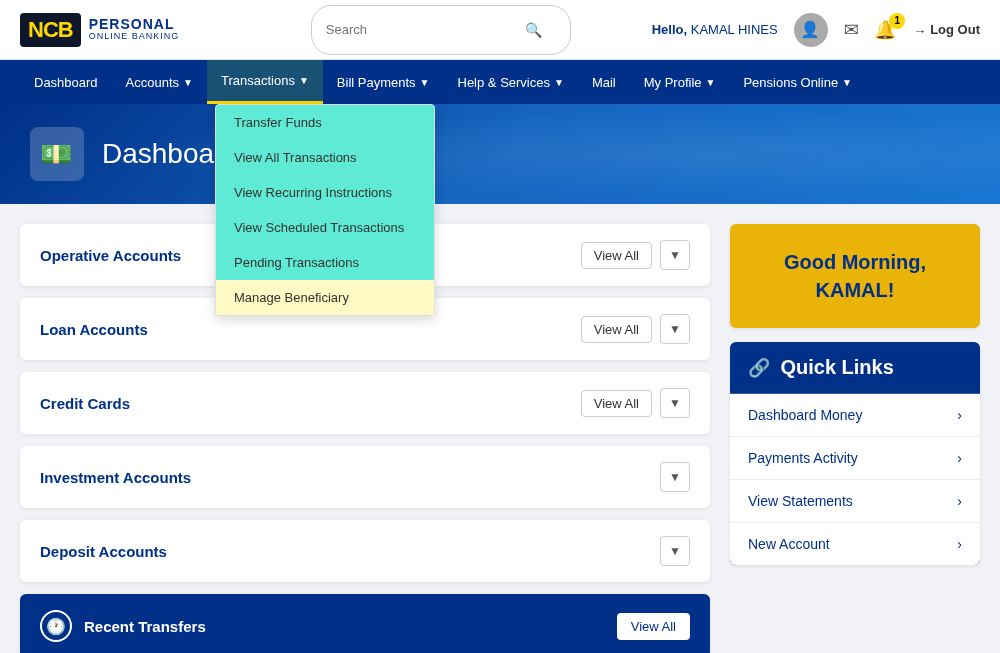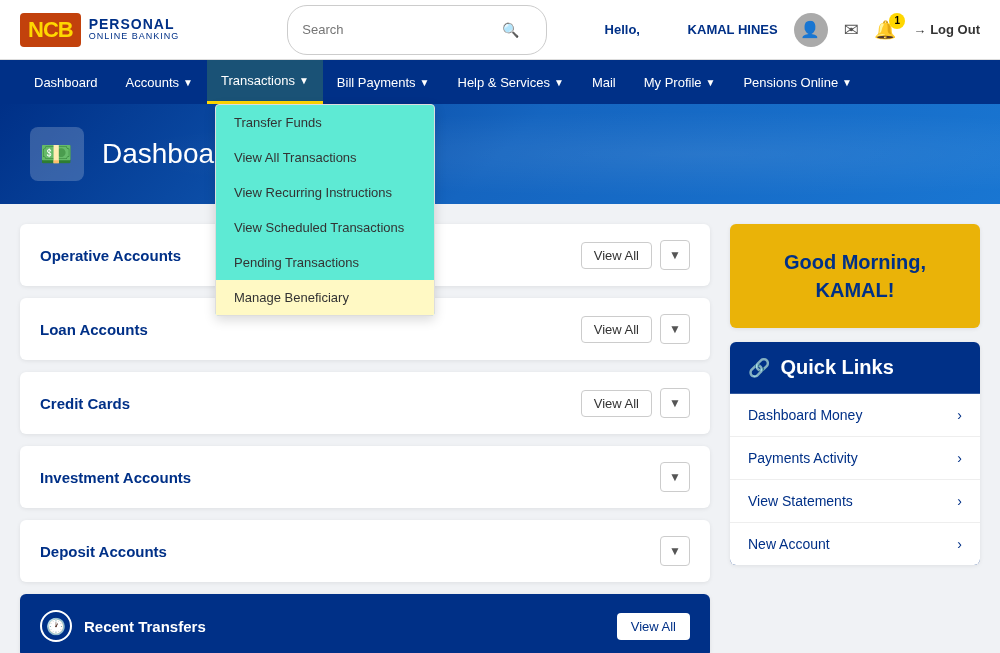--- a/index.html
+++ b/index.html
@@ -14,21 +14,21 @@
       height: 60px;
       border-bottom: 1px solid #ddd;
     }
     .logo-area {
       display: flex;
       align-items: center;
       gap: 8px;
       min-width: 210px;
     }
     .logo-box {
-      background: #c2410c;
+      background: #0f172a;
       color: #FFD700;
       font-weight: 900;
       font-size: 22px;
       padding: 4px 8px;
       border-radius: 4px;
       letter-spacing: -1px;
     }
     .logo-text {
       display: flex;
       flex-direction: column;
@@ -400,21 +400,21 @@
 
   <div class="search-area">
     <div class="search-bar">
       <input type="text" placeholder="Search" style="">
       <button class="search-icon-btn">🔍</button>
     </div>
   </div>
 
   <div class="header-right">
     <div class="hello-text">
-      <span>Hello,</span> <span style="font-weight:bold;color:#003087;margin-left:44px;">KAMAL HINES</span>
+      <span>Hello,</span> <span style="font-weight:normal;color:#003087;">KAMAL HINES</span>
     </div>
     <div class="avatar">👤</div>
     <button class="mail-icon">✉</button>
     <div class="bell-wrapper">
       <button class="bell-icon">🔔</button>
       <span class="bell-badge">1</span>
     </div>
     <button class="logout-btn">
       <span>→</span>
       <span>Log Out</span>

